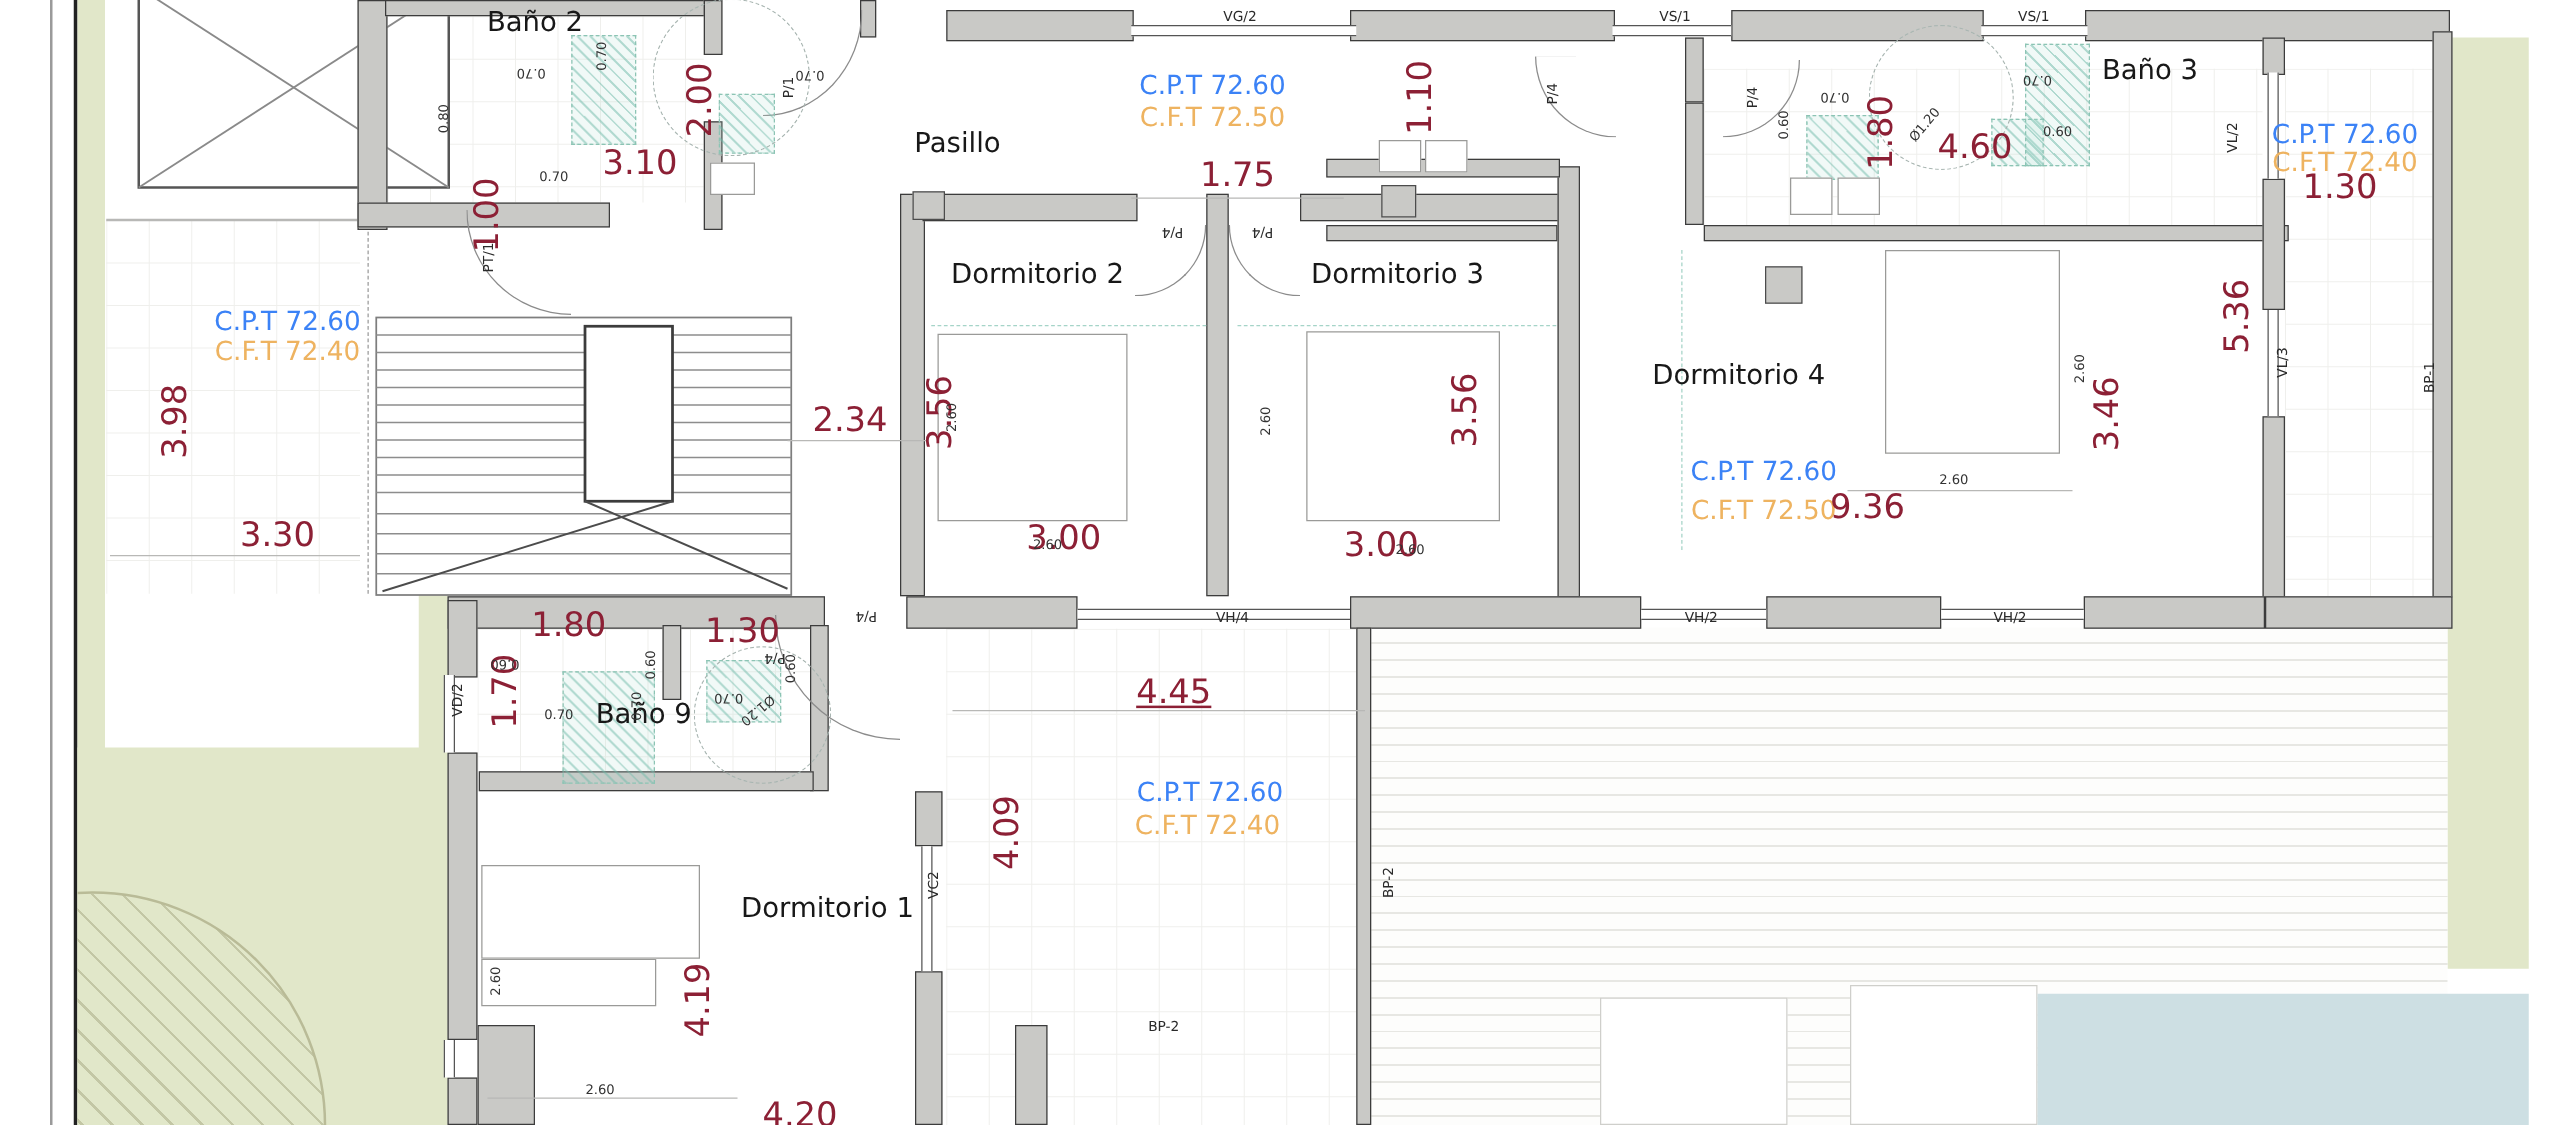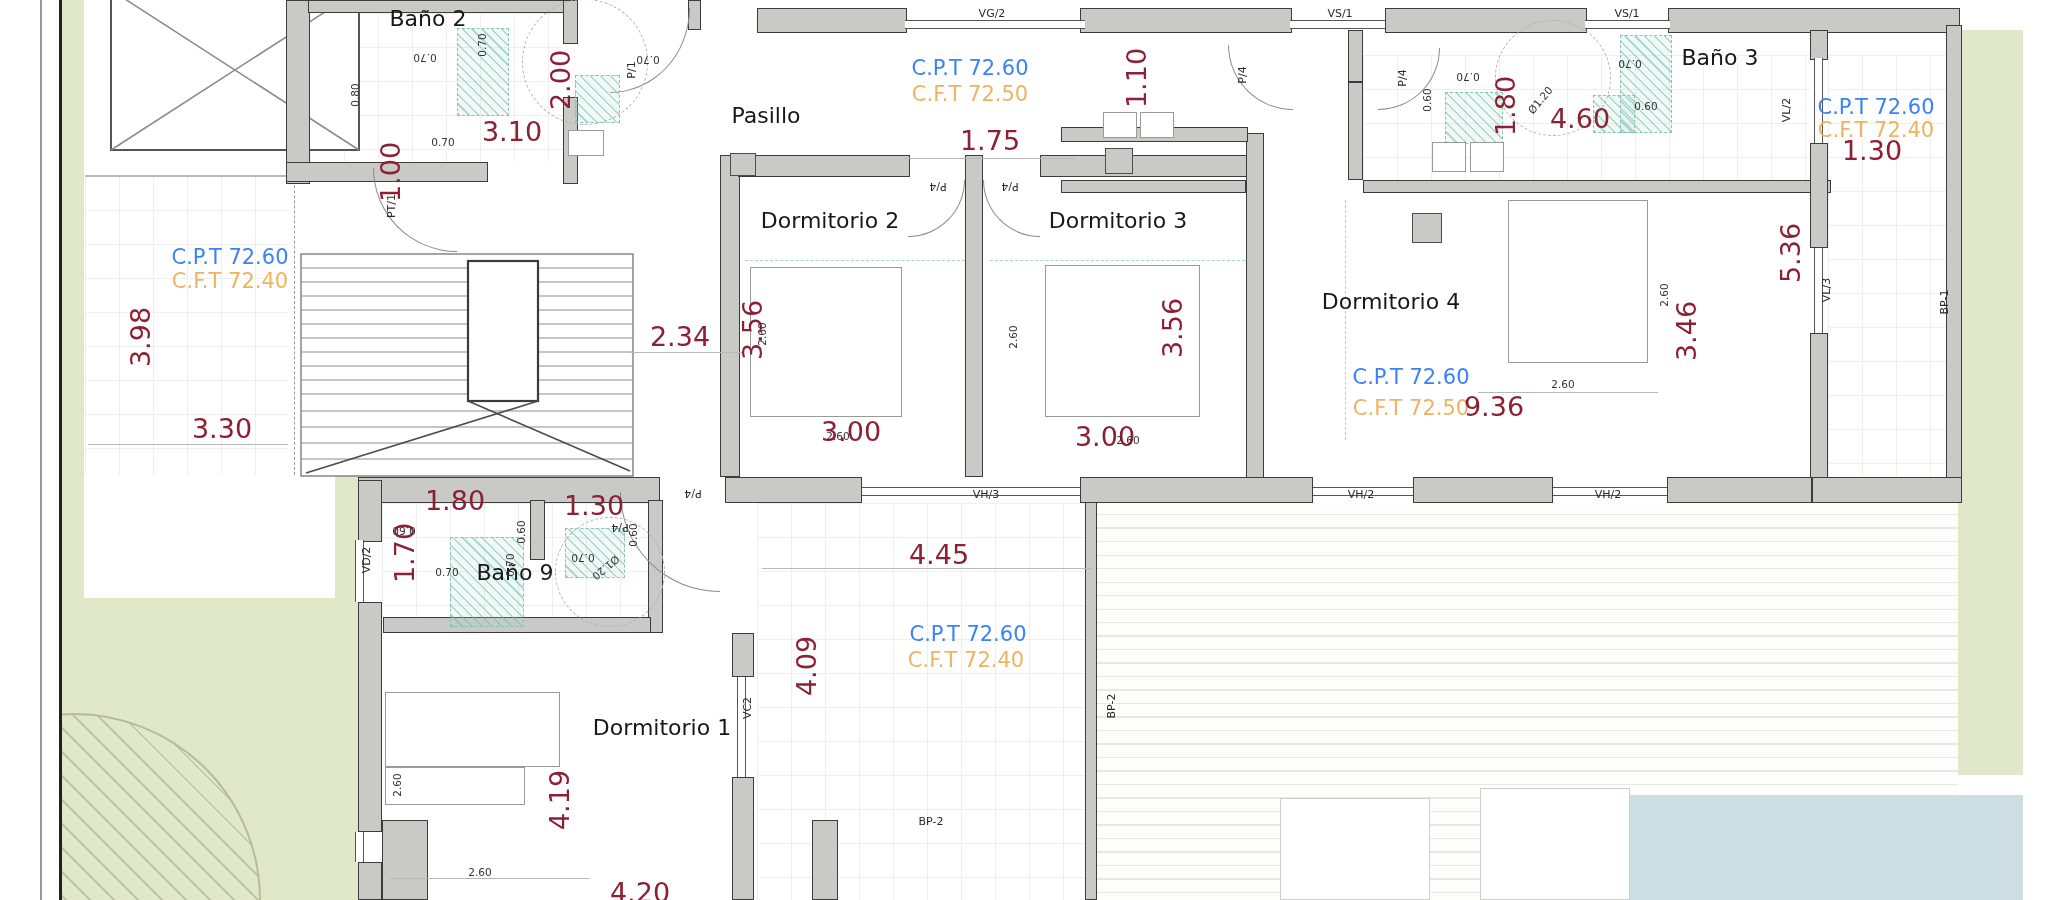--- a/index.html
+++ b/index.html
@@ -247,29 +247,29 @@
   <span class="c dim" style="left:680px;top:336px;">2.34</span>
   <span class="c dim rot" style="left:752px;top:330px;">3.56</span>
   <span class="c dim rot" style="left:1172px;top:328px;">3.56</span>
   <span class="c dim" style="left:851px;top:431px;">3.00</span>
   <span class="c dim" style="left:1105px;top:436px;">3.00</span>
   <span class="c dim" style="left:1494px;top:406px;">9.36</span>
   <span class="c dim rot" style="left:1686px;top:331px;">3.46</span>
   <span class="c dim" style="left:455px;top:500px;">1.80</span>
   <span class="c dim" style="left:594px;top:505px;">1.30</span>
   <span class="c dim rot" style="left:404px;top:553px;">1.70</span>
-  <span class="c dim" style="left:939px;top:554px;">4.45</span>
+  <span class="c dim" style="left:939px;top:554px;text-decoration:underline;">4.45</span>
   <span class="c dim rot" style="left:806px;top:666px;">4.09</span>
   <span class="c dim rot" style="left:559px;top:800px;">4.19</span>
   <span class="c dim" style="left:640px;top:892px;">4.20</span>
 
   <span class="c wl" style="left:992px;top:13px;">VG/2</span>
   <span class="c wl" style="left:1340px;top:13px;">VS/1</span>
   <span class="c wl" style="left:1627px;top:13px;">VS/1</span>
-  <span class="c wl" style="left:986px;top:494px;">VH/3</span>
+  <span class="c wl" style="left:986px;top:494px;">VH/4</span>
   <span class="c wl" style="left:1361px;top:494px;">VH/2</span>
   <span class="c wl" style="left:1608px;top:494px;">VH/2</span>
   <span class="c wl rot" style="left:1786px;top:110px;">VL/2</span>
   <span class="c wl rot" style="left:1826px;top:290px;">VL/3</span>
   <span class="c wl rot" style="left:366px;top:560px;">VD/2</span>
   <span class="c wl rot" style="left:747px;top:708px;">VC2</span>
   <span class="c wl rot" style="left:1944px;top:302px;">BP-1</span>
   <span class="c wl rot" style="left:1111px;top:706px;">BP-2</span>
   <span class="c wl" style="left:931px;top:821px;">BP-2</span>
 

